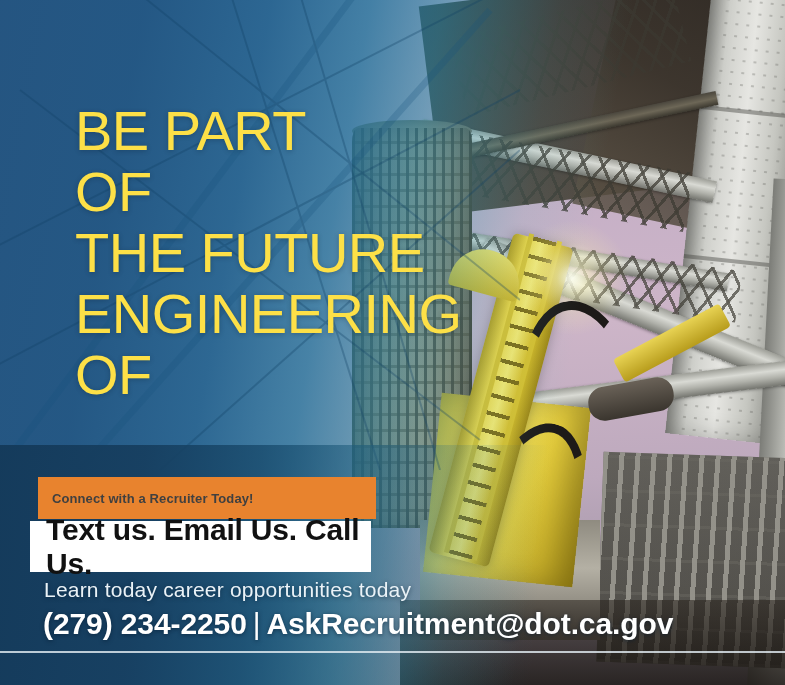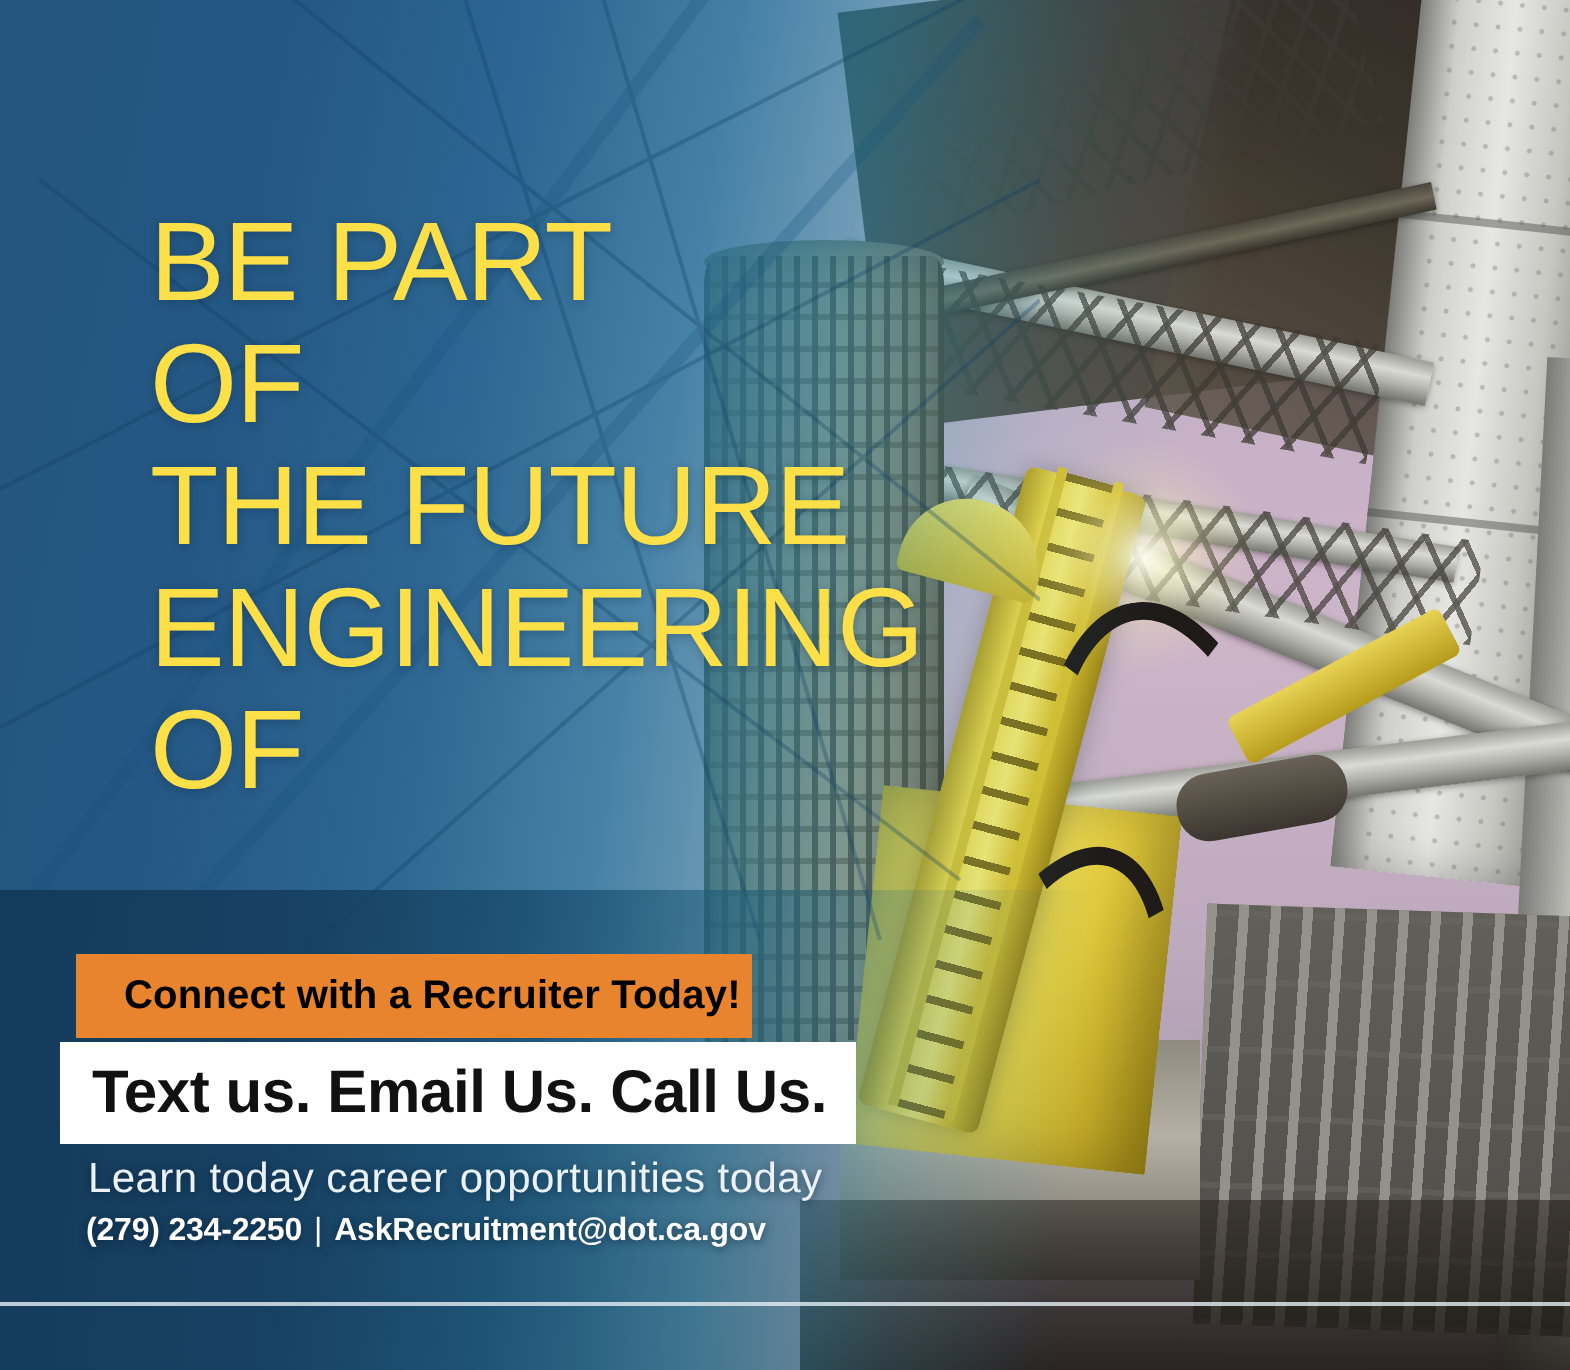--- a/index.html
+++ b/index.html
@@ -233,31 +233,31 @@
   .headline .ln { display: block; white-space: nowrap; }
 
   .cta-strip {
     position: absolute;
     left: 38px; top: 477px;
     width: 338px; height: 42px;
     background: #e8832e;
     display: flex; align-items: center;
   }
   .cta-strip span {
-    color: #000000;
-    font-size: 20px;
+    color: #404040;
+    font-size: 13px;
     font-weight: 700;
     letter-spacing: .1px;
-    padding-left: 24px;
+    padding-left: 14px;
   }
 
   .white-bar {
     position: absolute;
     left: 30px; top: 521px;
-    width: 398px; height: 51px;
+    width: 341px; height: 51px;
     background: #ffffff;
     display: flex; align-items: center;
   }
   .white-bar span {
     color: #111111;
     font-size: 30px;
     font-weight: 700;
     letter-spacing: -0.2px;
     padding-left: 16px;
   }
@@ -269,21 +269,21 @@
     font-size: 21px;
     font-weight: 400;
     letter-spacing: .2px;
     text-shadow: 0 1px 4px rgba(5,25,45,.55);
   }
 
   .contact-line {
     position: absolute;
     left: 43px; top: 607px;
     color: #ffffff;
-    font-size: 16px;
+    font-size: 30px;
     font-weight: 700;
     letter-spacing: -0.1px;
     text-shadow: 0 1px 4px rgba(5,25,45,.6);
     white-space: nowrap;
   }
   .contact-line .sep { font-weight: 400; padding: 0 6px; }
 
   .rule {
     position: absolute;
     left: 0; top: 651px;

